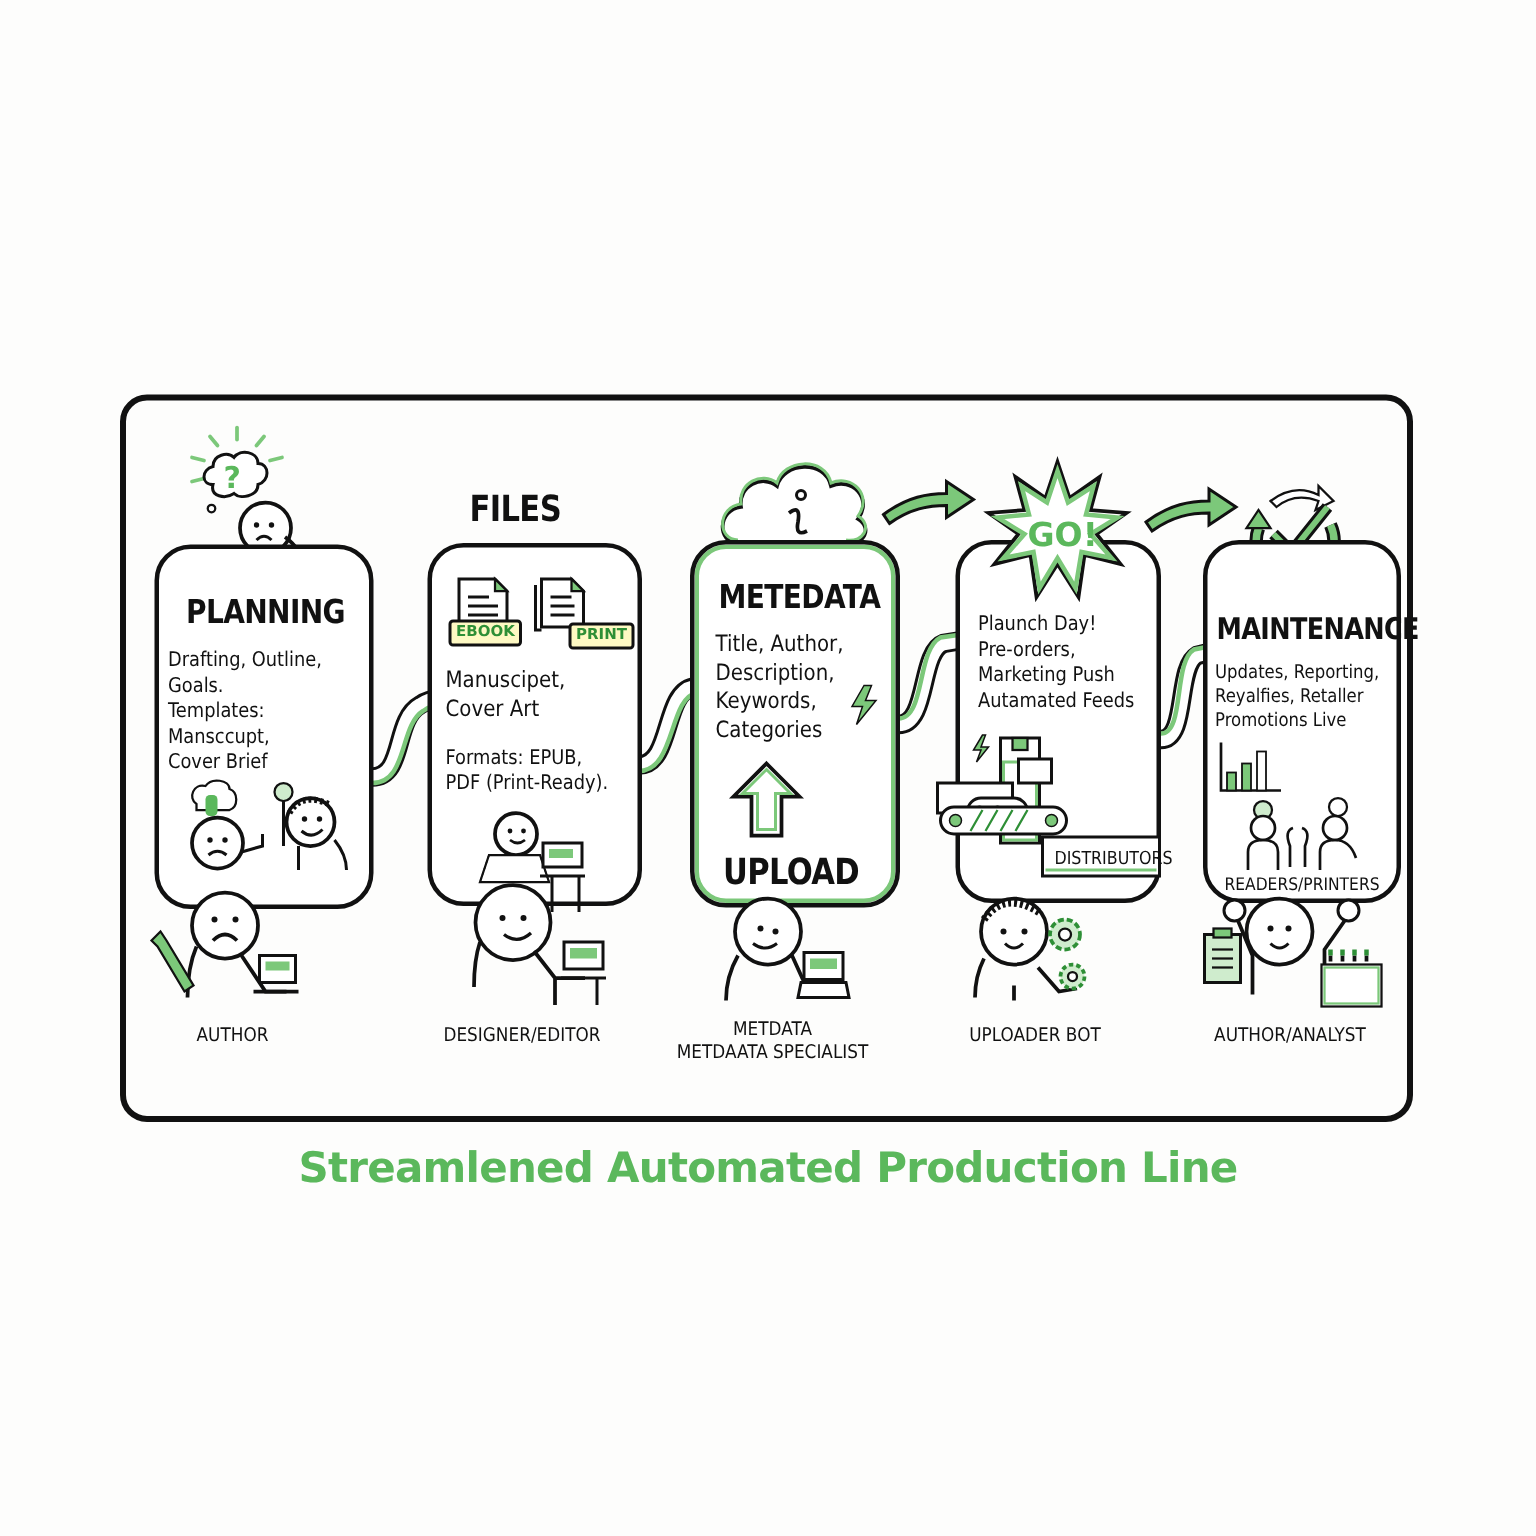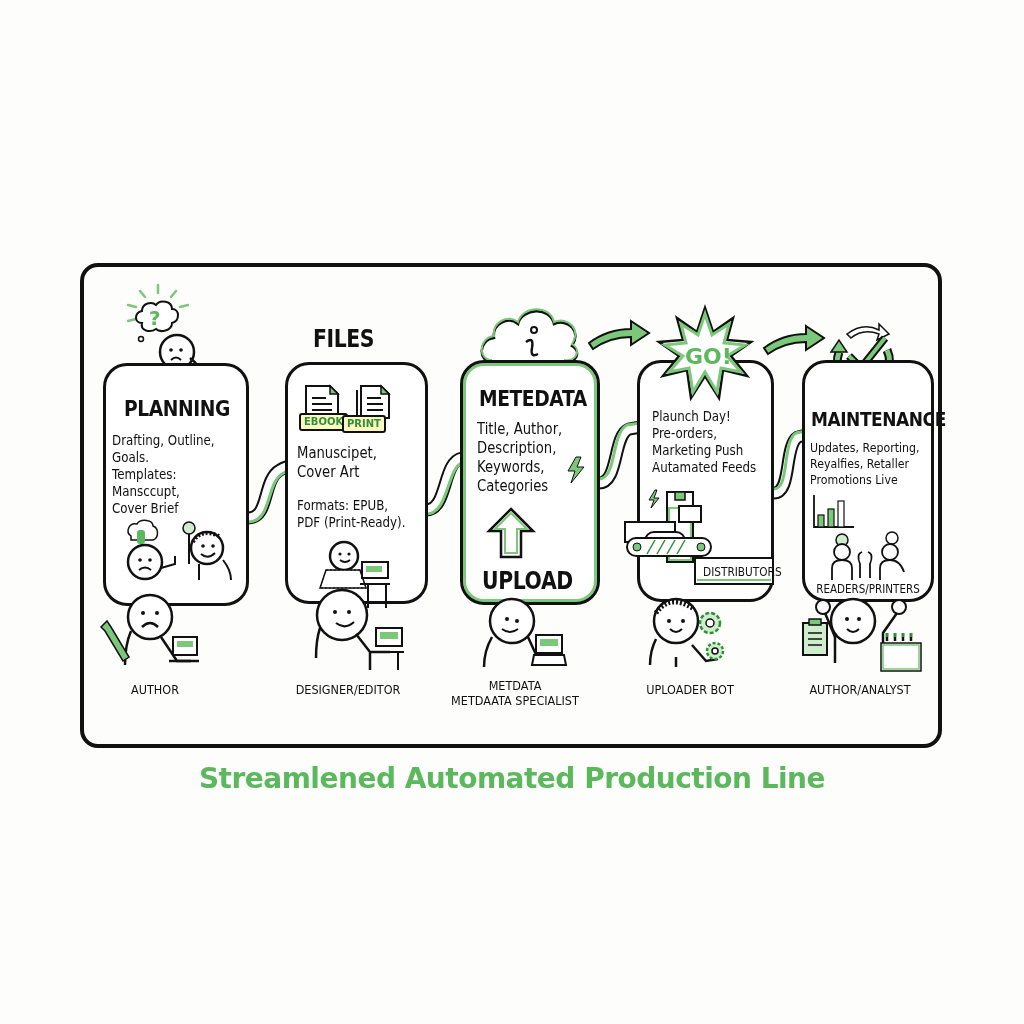--- a/index.html
+++ b/index.html
@@ -123,21 +123,21 @@
   </svg>
   <div class="tag" style="left:299px;top:413px;">EBOOK</div>
   <svg style="left:353px;top:384px" width="50" height="50">
     <path d="M4 6 L4 36 L8 36" fill="none" stroke="#111" stroke-width="2"></path>
     <path d="M8 2 L28 2 L36 10 L36 34 L8 34 Z" fill="#fff" stroke="#111" stroke-width="2"></path>
     <path d="M28 2 L36 10 L28 10 Z" fill="#7cc87a" stroke="#111" stroke-width="1.5"></path>
     <line x1="14" y1="14" x2="28" y2="14" stroke="#111" stroke-width="2"></line>
     <line x1="14" y1="20" x2="30" y2="20" stroke="#111" stroke-width="2"></line>
     <line x1="14" y1="26" x2="30" y2="26" stroke="#111" stroke-width="2"></line>
   </svg>
-  <div class="tag" style="left:342px;top:415px;">PRINT</div>
+  <div class="tag" style="left:379px;top:415px;">PRINT</div>
   <div class="desc" style="left:297px;top:444px;font-size:15px;line-height:19px;">Manuscipet,
 Cover Art</div>
   <div class="desc" style="left:297px;top:497px;">Formats: EPUB,
 PDF (Print-Ready).</div>
   <svg style="left:290px;top:540px" width="130" height="140">
     <circle cx="54" cy="16" r="14" fill="#fff" stroke="#111" stroke-width="2.5"></circle>
     <circle cx="50" cy="14" r="1.6" fill="#111"></circle>
       <circle cx="59" cy="14" r="1.6" fill="#111"></circle>
     <path d="M50 20 Q55 24 60 20" stroke="#111" stroke-width="1.8" fill="none"></path>
     <path d="M36 30 L70 30 L76 48 L30 48 Z" fill="#fff" stroke="#111" stroke-width="1.5"></path>

